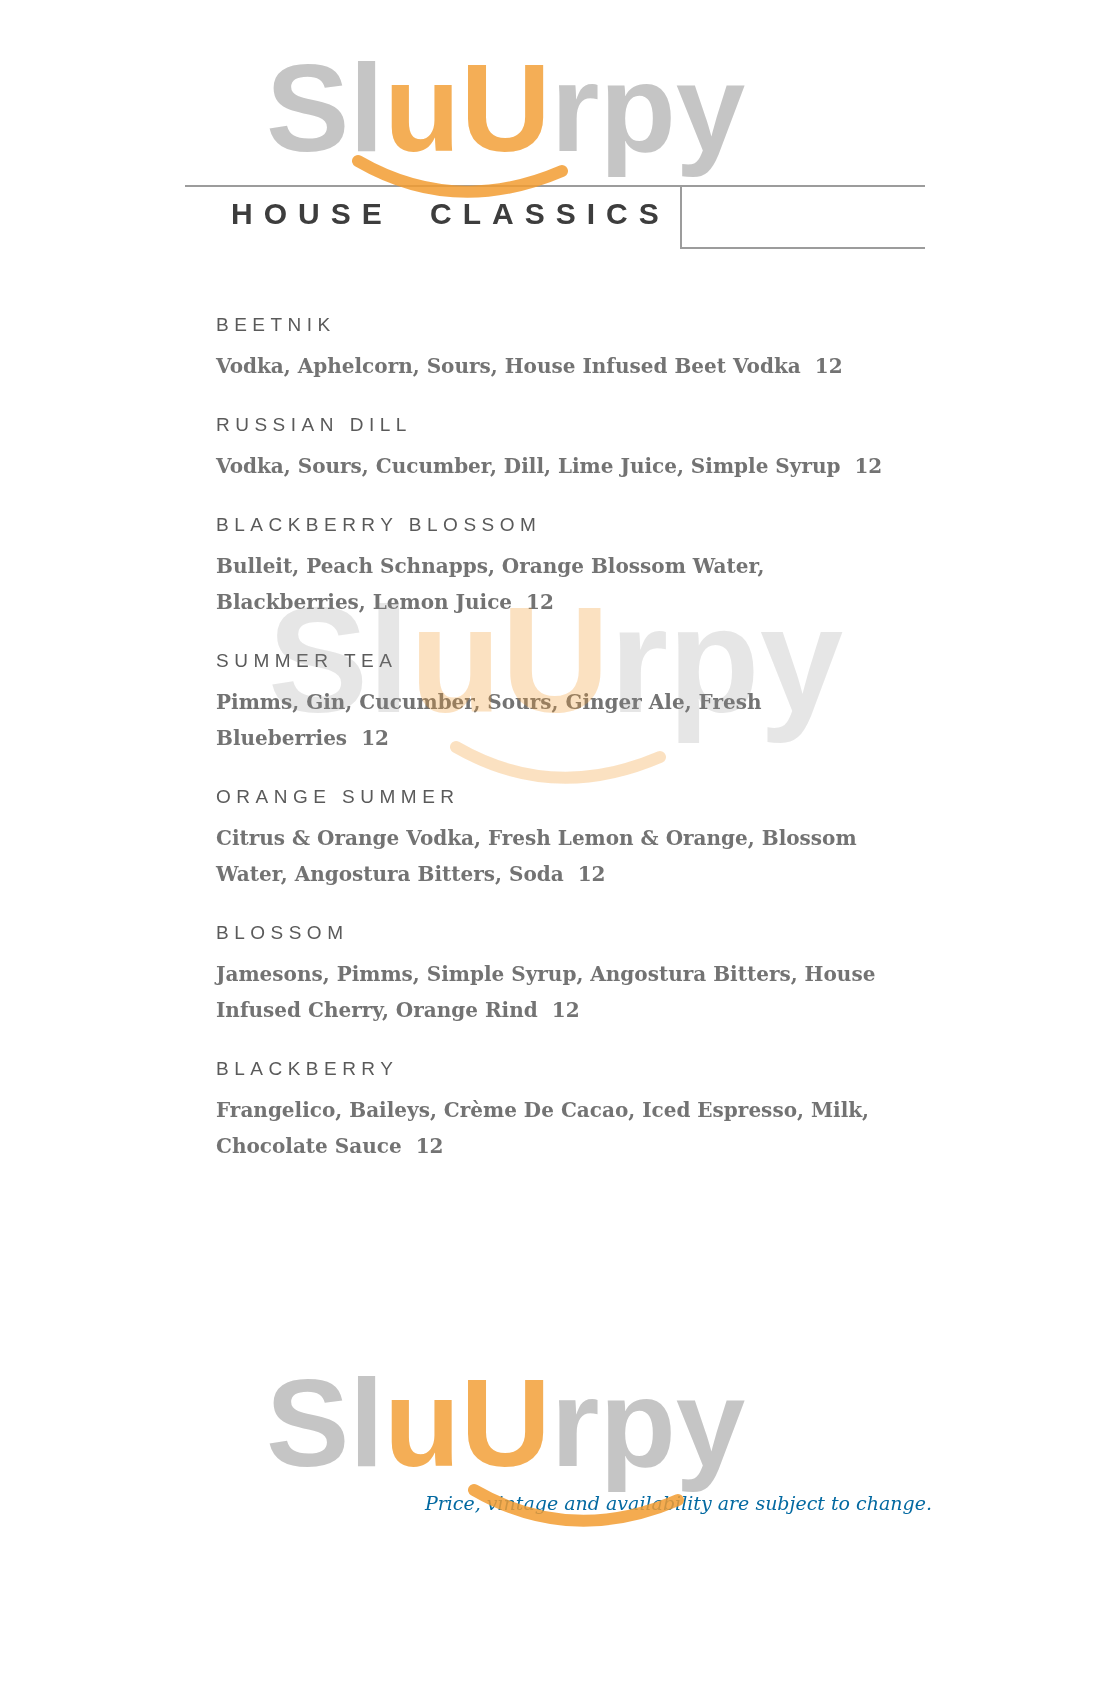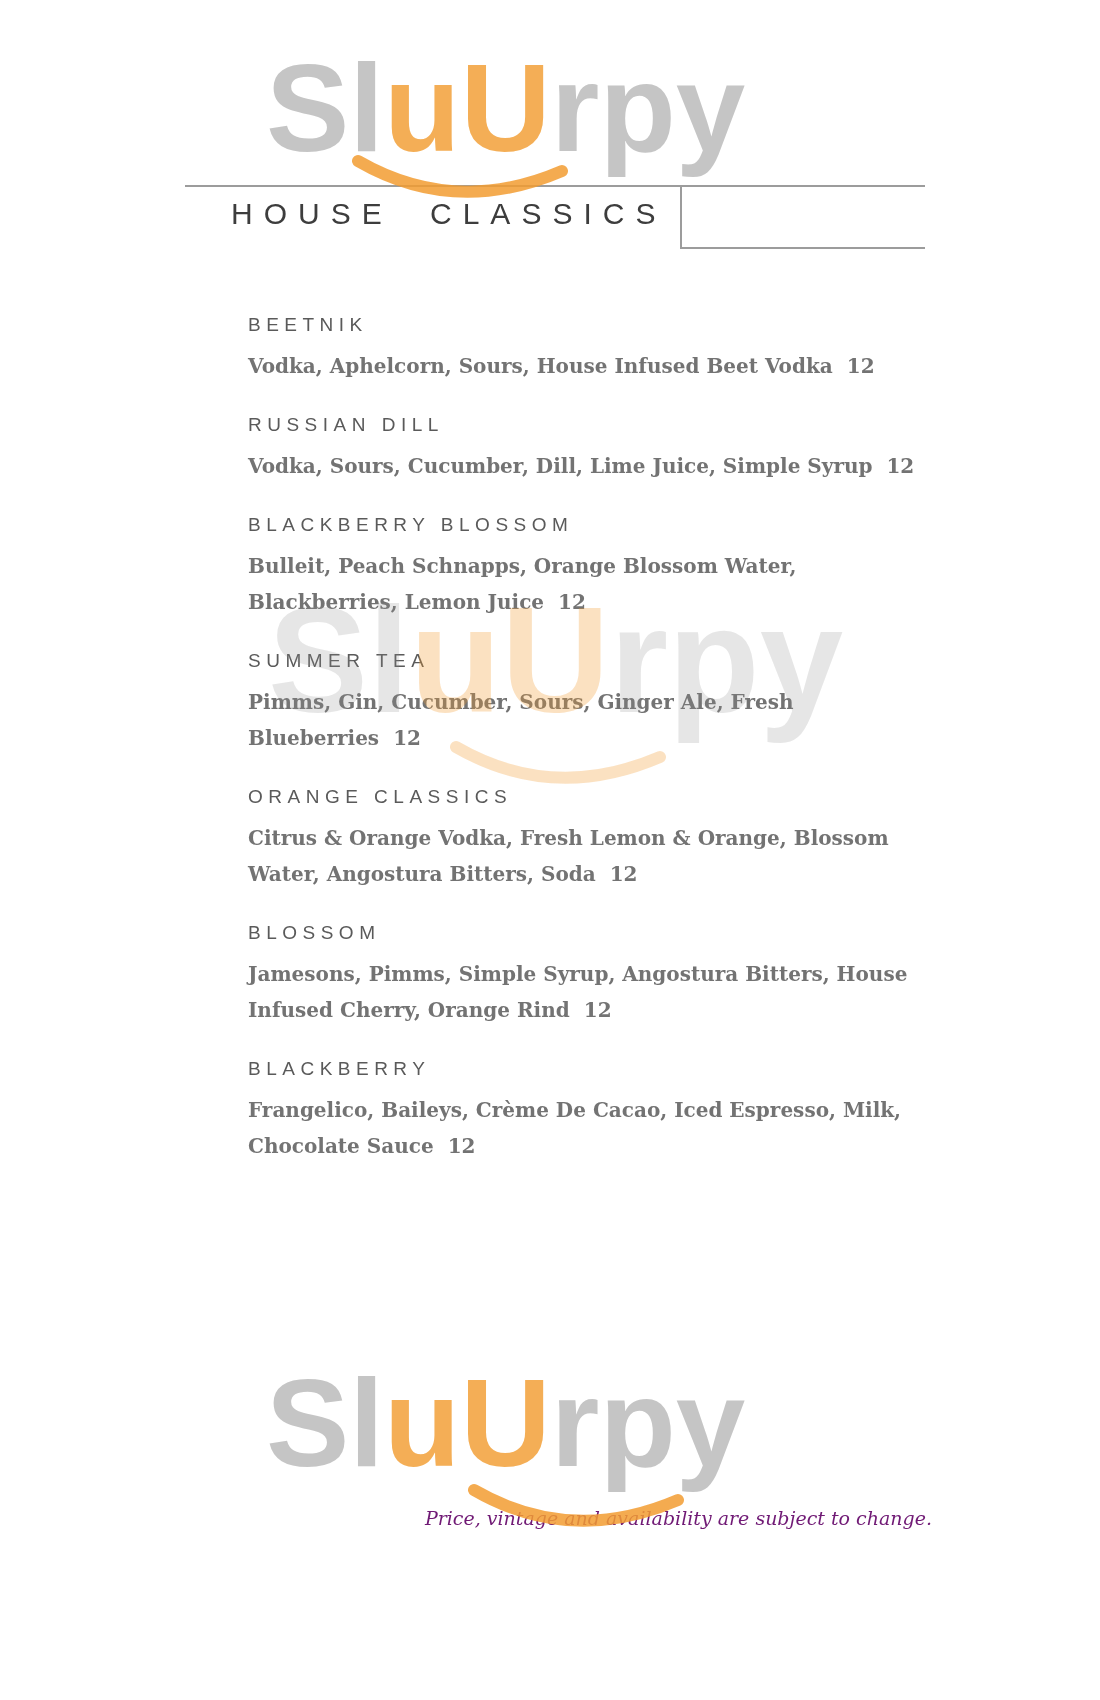--- a/index.html
+++ b/index.html
@@ -11,42 +11,42 @@
   .page{position:absolute;inset:0;}
 
   
   .rule{position:absolute;background:#9c9c9c;}
   #rule-top{left:185px;top:185px;width:740px;height:2px;}
   #rule-vert{left:680px;top:185px;width:2px;height:64px;}
   #rule-bottom{left:680px;top:247px;width:245px;height:2px;}
 
   .title{
     position:absolute;left:231px;top:197px;
-    font-size:30px;font-weight:400;color:#3d3d3d;
+    font-size:30px;font-weight:700;color:#3d3d3d;
     letter-spacing:11px;word-spacing:18px;white-space:nowrap;
   }
 
   
-  .menu{position:absolute;left:248px;top:315px;width:676px;z-index:1;}
+  .menu{position:absolute;left:216px;top:315px;width:676px;z-index:1;}
   .menu-item{margin-bottom:31px;}
   .item-name{
     font-size:19px;line-height:19px;letter-spacing:5.5px;
     color:#5a5a5a;margin-bottom:14px;
   }
   .item-desc{
     font-family:"DejaVu Serif",serif;font-weight:700;
     font-size:20px;line-height:36px;color:#737373;
   }
   .item-price{margin-left:14px;}
 
   
   .footer{
     position:absolute;right:168px;top:1492px;
     font-family:"DejaVu Serif",serif;font-style:italic;
-    font-size:19px;color:#701a75;z-index:1;margin-top:15px;
+    font-size:19px;color:#0369a1;z-index:1;
   }
 
   
   .wm{
     position:absolute;font-weight:700;white-space:nowrap;
     pointer-events:none;user-select:none;z-index:2;line-height:1;
   }
   #wm-top{left:266px;top:45px;font-size:125px;}
   #wm-mid{left:268px;top:585px;font-size:150px;}
   #wm-bottom{left:266px;top:1360px;font-size:125px;}
@@ -117,21 +117,21 @@
   </div>
 
   <div class="menu-item">
     <div class="item-name">SUMMER TEA</div>
     <div class="item-desc">
       <span>Pimms, Gin, Cucumber, Sours, Ginger Ale, Fresh Blueberries</span><span class="item-price">12</span>
     </div>
   </div>
 
   <div class="menu-item">
-    <div class="item-name">ORANGE CLASSICS</div>
+    <div class="item-name">ORANGE SUMMER</div>
     <div class="item-desc">
       <span>Citrus &amp; Orange Vodka, Fresh Lemon &amp; Orange, Blossom Water, Angostura Bitters, Soda</span><span class="item-price">12</span>
     </div>
   </div>
 
   <div class="menu-item">
     <div class="item-name">BLOSSOM</div>
     <div class="item-desc">
       <span>Jamesons, Pimms, Simple Syrup, Angostura Bitters, House Infused Cherry, Orange Rind</span><span class="item-price">12</span>
     </div>

